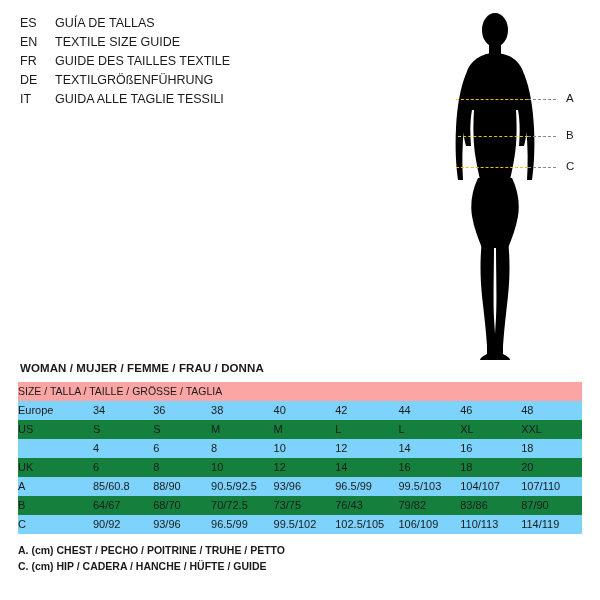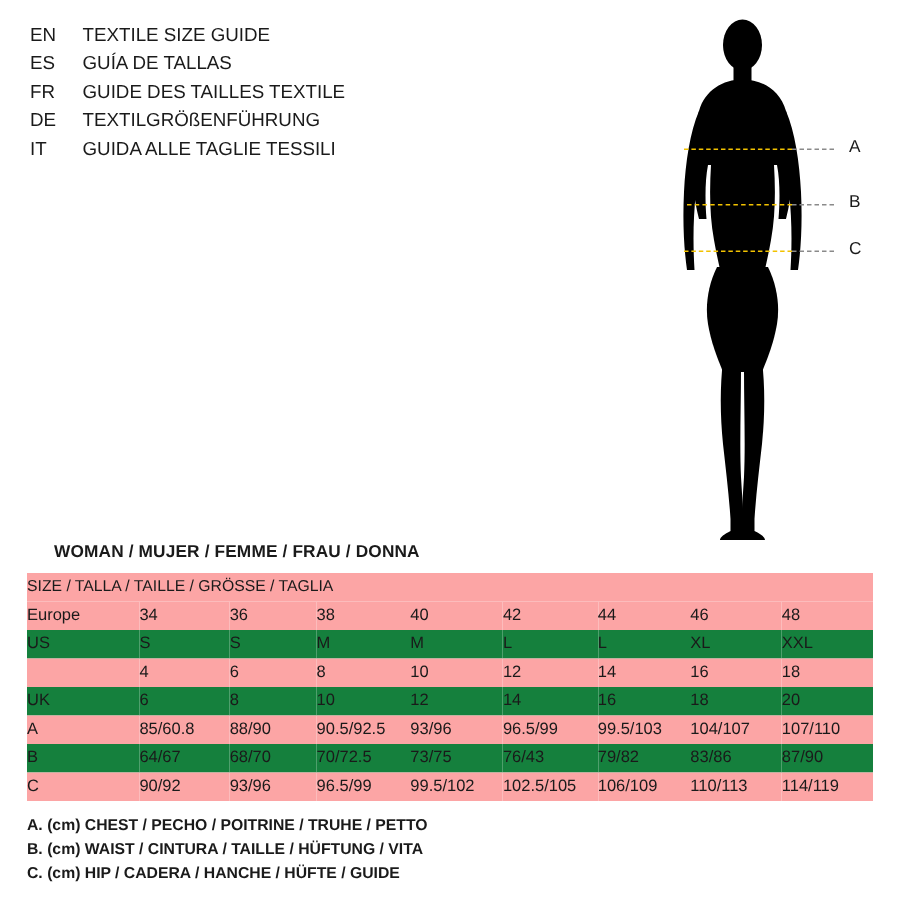--- a/index.html
+++ b/index.html
@@ -64,21 +64,21 @@
   .measure-label {
     position: absolute;
     font-size: 11.5px;
     color: #1a1a1a;
   }
 
   
   #woman-caption {
     position: absolute;
     top: 362px;
-    left: 36px;
+    left: 20px;
     font-size: 11.5px;
     font-weight: bold;
     color: #1a1a1a;
     letter-spacing: 0.1px;
   }
 
   
   #size-table {
     position: absolute;
     top: 382px;
@@ -98,21 +98,21 @@
   }
   .row-head td {
     font-size: 10.5px;
     font-weight: normal;
     padding-left: 4px;
   }
   .row-alt {
     background: #15803d;
   }
   .row-plain {
-    background: #fca5a5;
+    background: #7dd3fc;
   }
   td.label-col {
     width: 88px;
     padding-left: 4px;
     text-align: left;
   }
   td.val {
     width: 68px;
   }
 
@@ -128,26 +128,26 @@
     font-weight: bold;
     line-height: 16px;
     color: #1a1a1a;
   }
 </style>
 </head>
 <body>
 
 <div id="lang-block">
   <div class="lang-row">
+    <span class="lang-code">ES</span>
+    <span class="lang-title">GUÍA DE TALLAS</span>
+  </div>
+  <div class="lang-row">
     <span class="lang-code">EN</span>
     <span class="lang-title">TEXTILE SIZE GUIDE</span>
-  </div>
-  <div class="lang-row">
-    <span class="lang-code">ES</span>
-    <span class="lang-title">GUÍA DE TALLAS</span>
   </div>
   <div class="lang-row">
     <span class="lang-code">FR</span>
     <span class="lang-title">GUIDE DES TAILLES TEXTILE</span>
   </div>
   <div class="lang-row">
     <span class="lang-code">DE</span>
     <span class="lang-title">TEXTILGRÖßENFÜHRUNG</span>
   </div>
   <div class="lang-row">
@@ -313,15 +313,14 @@
       <td class="val">102.5/105</td>
       <td class="val">106/109</td>
       <td class="val">110/113</td>
       <td class="val">114/119</td>
     </tr>
   </tbody>
 </table>
 
 <div id="footnotes">
   <div class="footnote">A. (cm) CHEST / PECHO / POITRINE / TRUHE / PETTO</div>
-  <div class="footnote">B. (cm) WAIST / CINTURA / TAILLE / HÜFTUNG / VITA</div>
   <div class="footnote">C. (cm) HIP / CADERA / HANCHE / HÜFTE / GUIDE</div>
 </div>
 
 </body></html>

